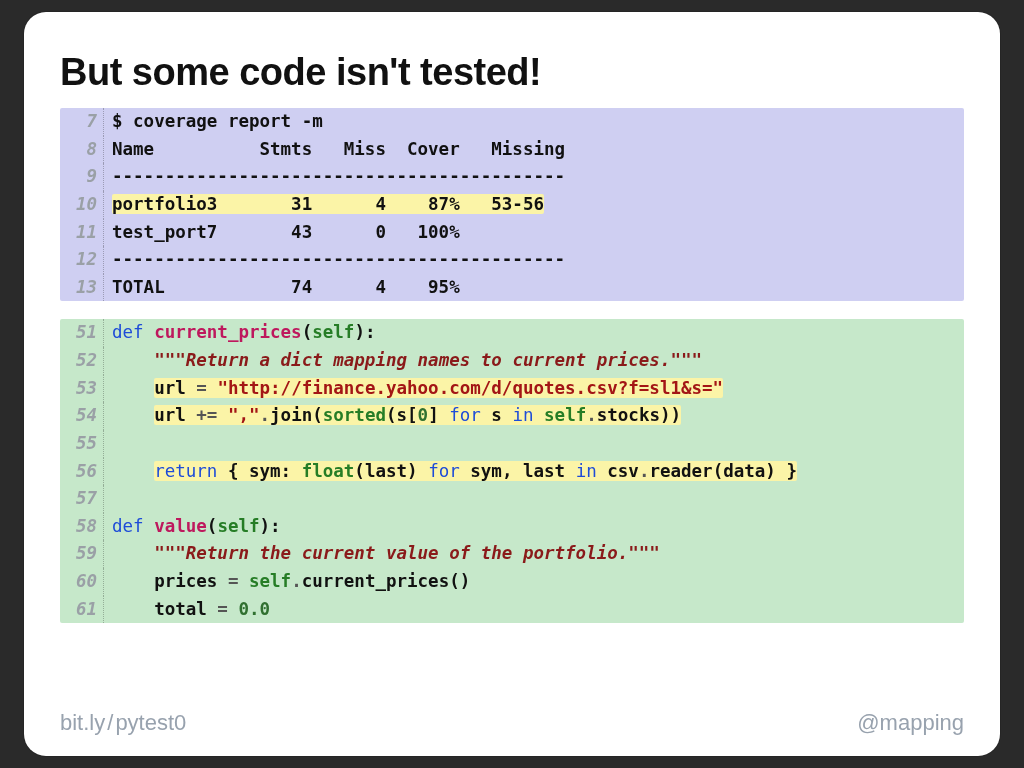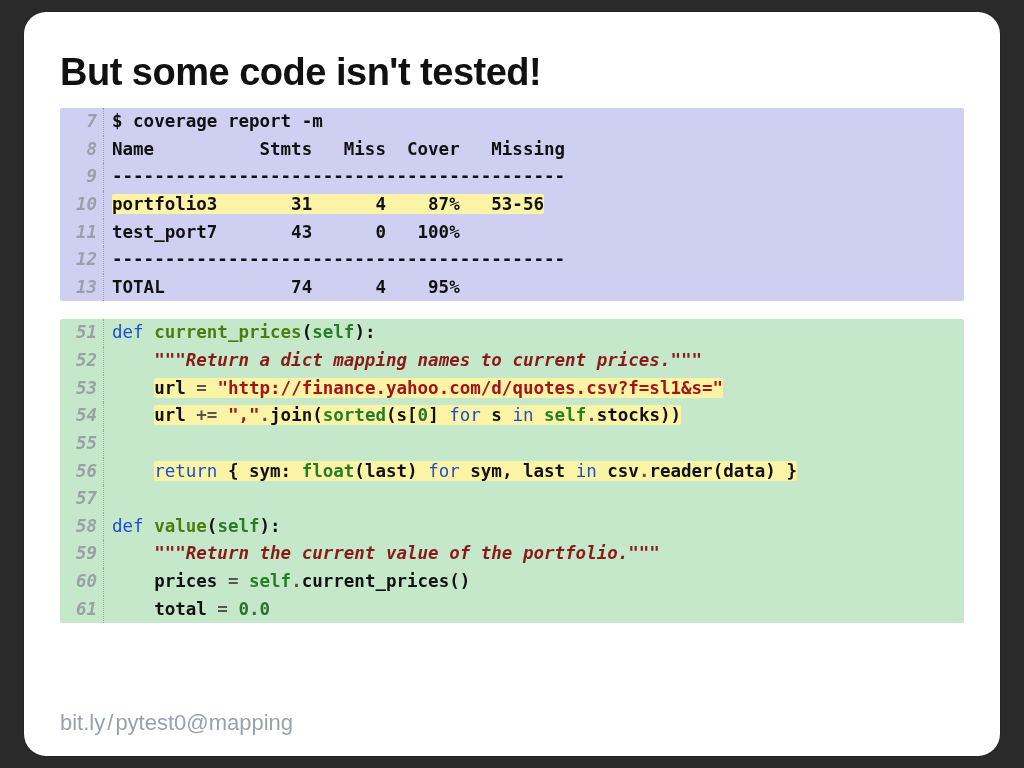--- a/index.html
+++ b/index.html
@@ -70,37 +70,38 @@
     white-space: pre;
     font-weight: 600;
     color: #111;
   }
   .hl {
     background: #fbf4a7;
     border-radius: 2px;
   }
   
   .kw  { color: #1e4cd8; font-weight: 400; }
-  .fn  { color: #4d7c0f; }
+  .fn  { color: #be185d; }
   .nm  { color: #267d26; }
   .str { color: #a31515; }
   .doc { color: #8a1a1a; font-style: italic; font-weight: 700; }
   .num { color: #307030; }
   .op  { color: #555; }
   .pn  { color: #111; }
   .footer {
     position: absolute;
     left: 36px;
     right: 36px;
     bottom: 20px;
     display: flex;
-    justify-content: flex-start;
+    justify-content: space-between;
     font-size: 22px;
     color: #98a2ae;
     font-weight: 400;
+    gap: 40px;
   }
   .footer .sep { color: #98a2ae; margin: 0 2px; }
 </style>
 </head>
 <body>
 
 <div class="stage">
   <div class="pager">
     <span>44</span><span>/</span><span>55</span>
   </div>

